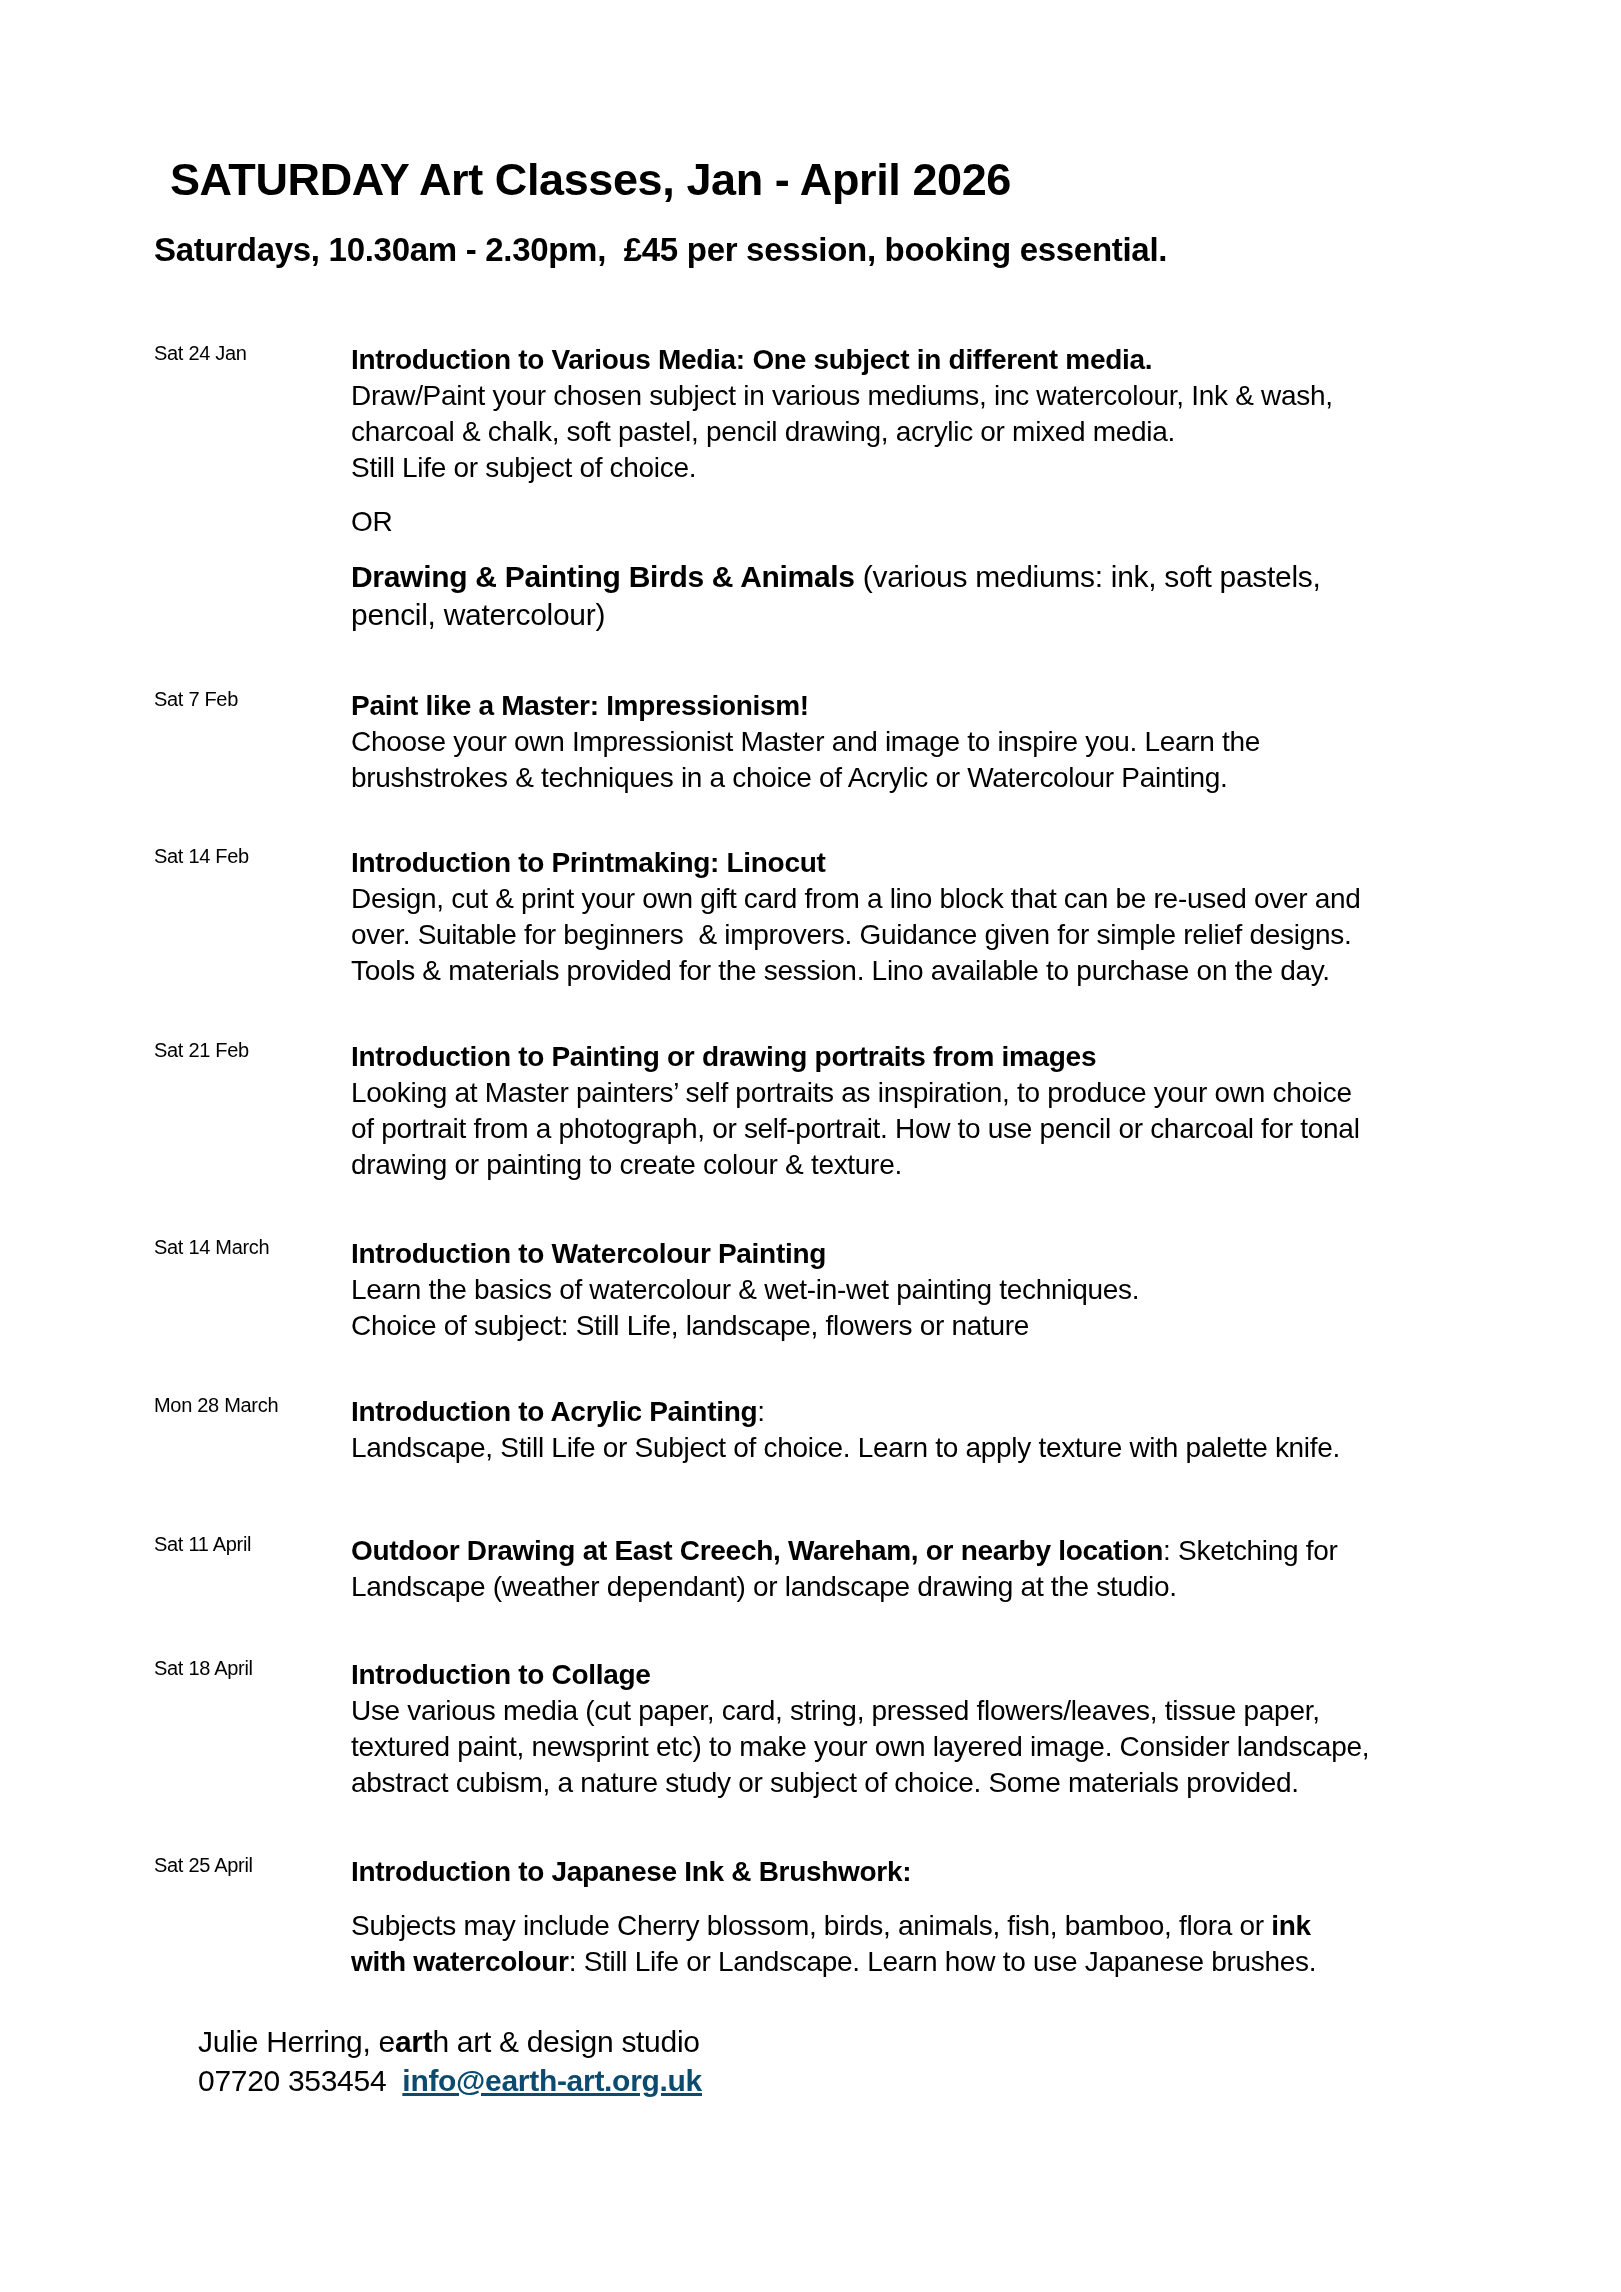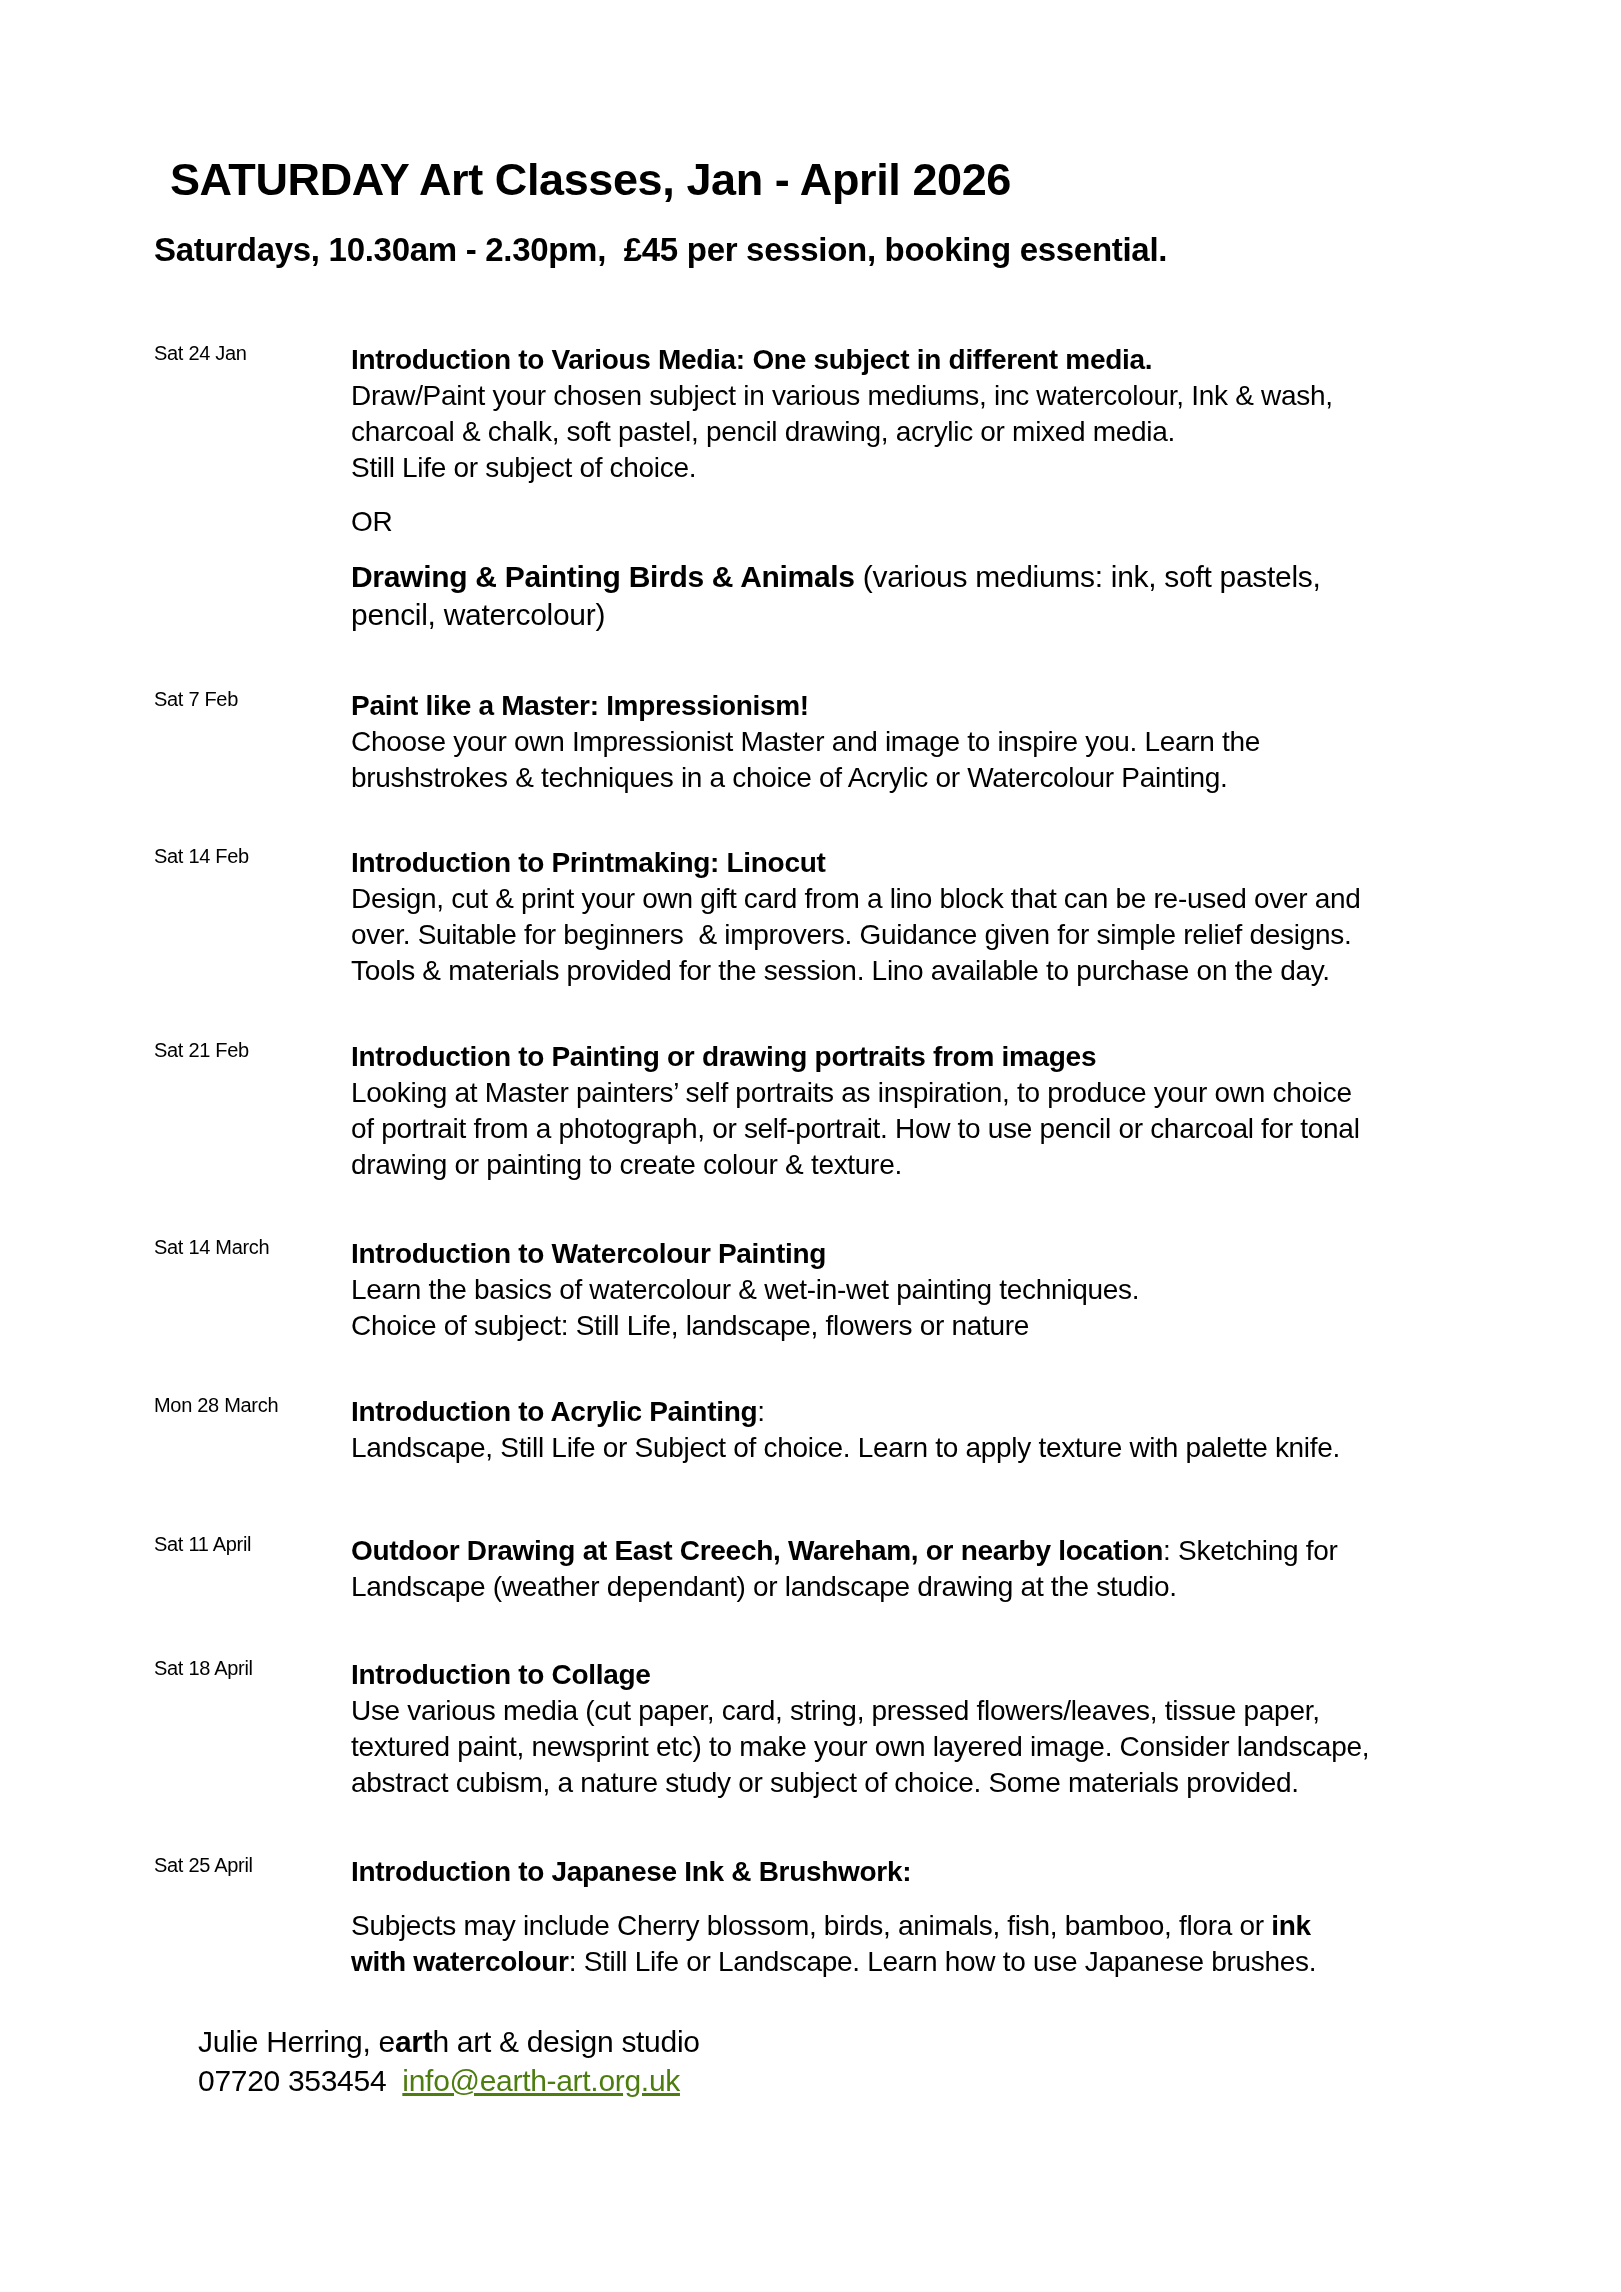--- a/index.html
+++ b/index.html
@@ -21,21 +21,21 @@
     position: absolute; left: 0; top: 0; font-size: 20px; white-space: nowrap; letter-spacing: -0.3px;
   }
   .body { position: absolute; left: 197px; top: 0; width: 1290px; font-size: 28px; line-height: 36px; letter-spacing: -0.3px; }
   .line { white-space: pre; }
   .b { font-weight: bold; }
   .head { font-weight: bold; }
   .gap { height: 18px; }
   .or-line { margin-top: 18px; margin-bottom: 18px; }
   .big { font-size: 30px; }
   .footer { position: absolute; left: 0; top: 2022px; font-size: 30px; line-height: 39px; letter-spacing: -0.3px; margin-left: 44px; }
-  .email { text-decoration: underline; color: #4d7c0f; }
+  .email { text-decoration: underline; color: #0c4a6e; font-weight: bold; }
 </style>
 </head>
 <body>
 
 <div class="page">
 
   <div class="title">SATURDAY Art Classes, Jan - April 2026</div>
   <div class="subtitle">Saturdays, 10.30am - 2.30pm,  £45 per session, booking essential.</div>
 
   <div class="entry" style="top:342px">

